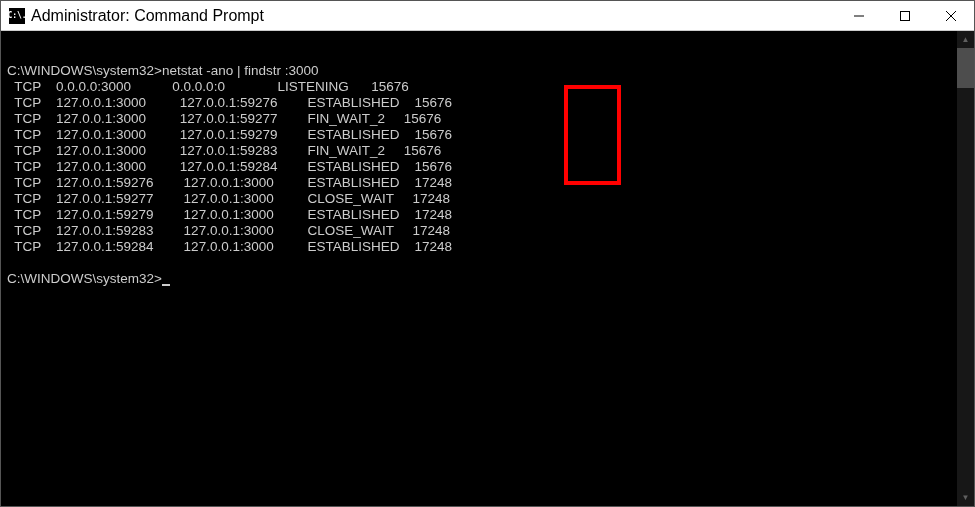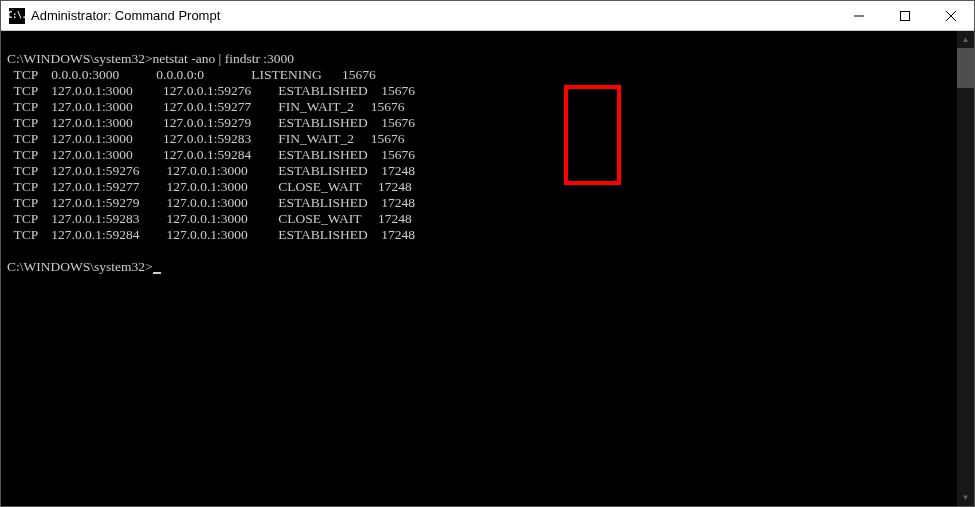--- a/index.html
+++ b/index.html
@@ -39,21 +39,21 @@
       color: #fff;
       font-size: 8px;
       font-weight: bold;
       display: inline-flex;
       align-items: center;
       justify-content: center;
       margin-right: 6px;
       font-family: 'Consolas', monospace;
     }
     .title-text {
-      font-size: 13px;
+      font-size: 16px;
       color: #000;
       flex-grow: 1;
     }
     .window-controls {
       display: flex;
       height: 100%;
     }
     .win-btn {
       width: 46px;
       height: 100%;
@@ -69,22 +69,22 @@
       height: 10px;
     }
     .terminal-area {
       flex-grow: 1;
       background: #000;
       position: relative;
       display: flex;
     }
     .terminal-content {
       flex-grow: 1;
-      padding: 4px 6px;
-      font-family: Liberation Serif, serif;
+      padding: 16px 6px;
+      font-family: Liberation Sans, sans-serif;
       font-size: 13.5px;
       color: #ccc;
       line-height: 16px;
       white-space: pre;
       position: relative;
       border-radius: 23px;
     }
     .scrollbar {
       width: 17px;
       background: #171717;

